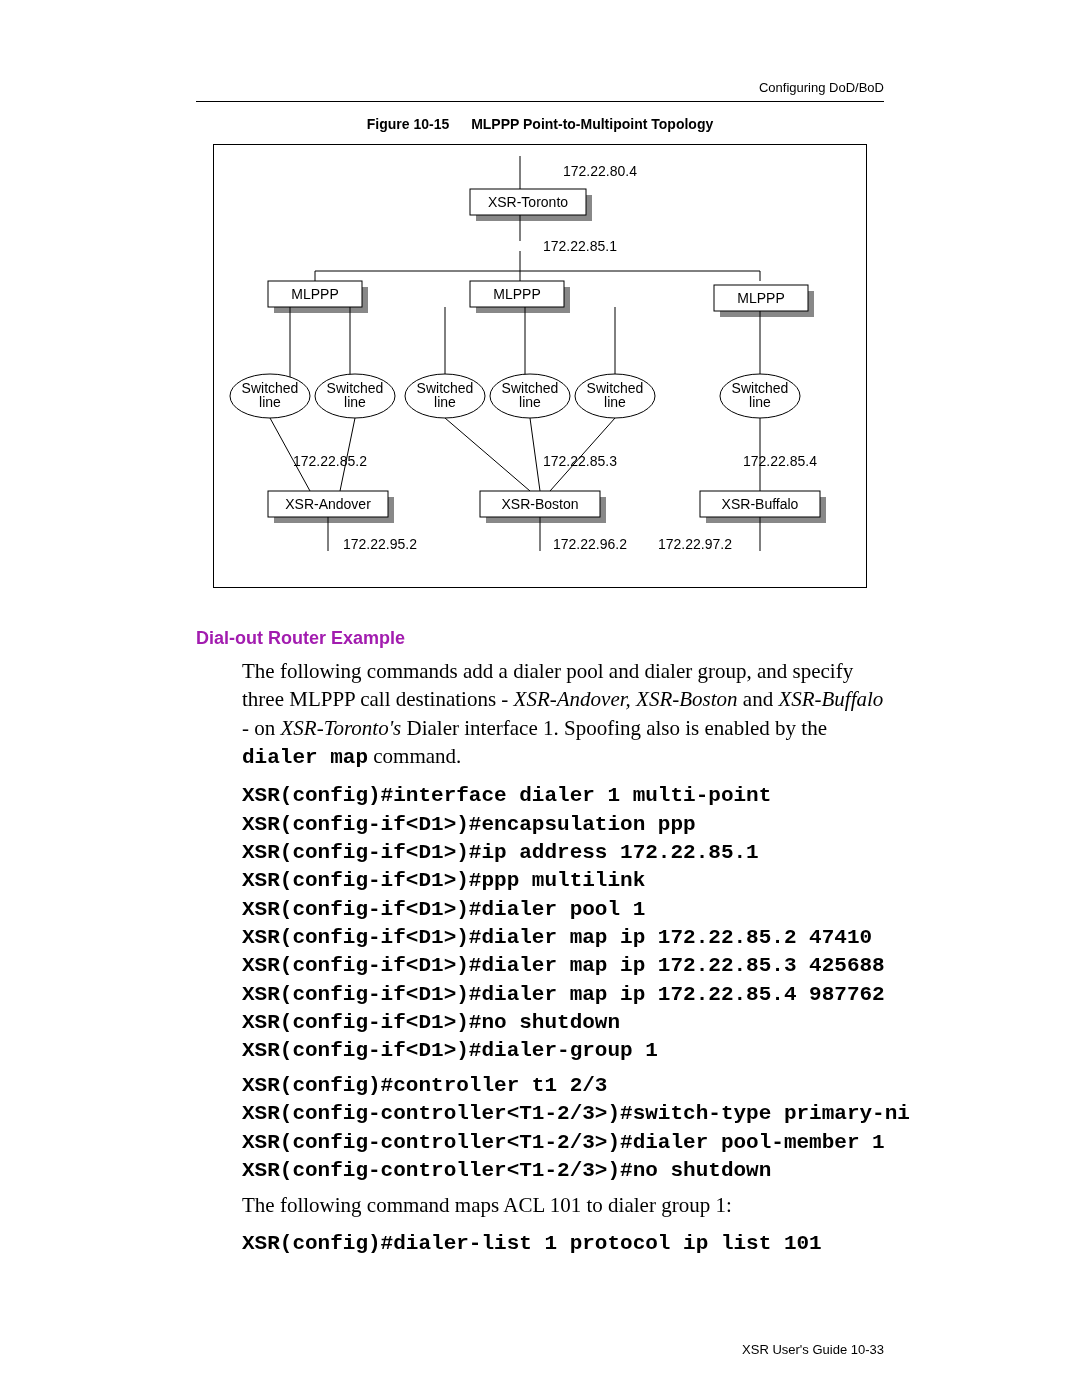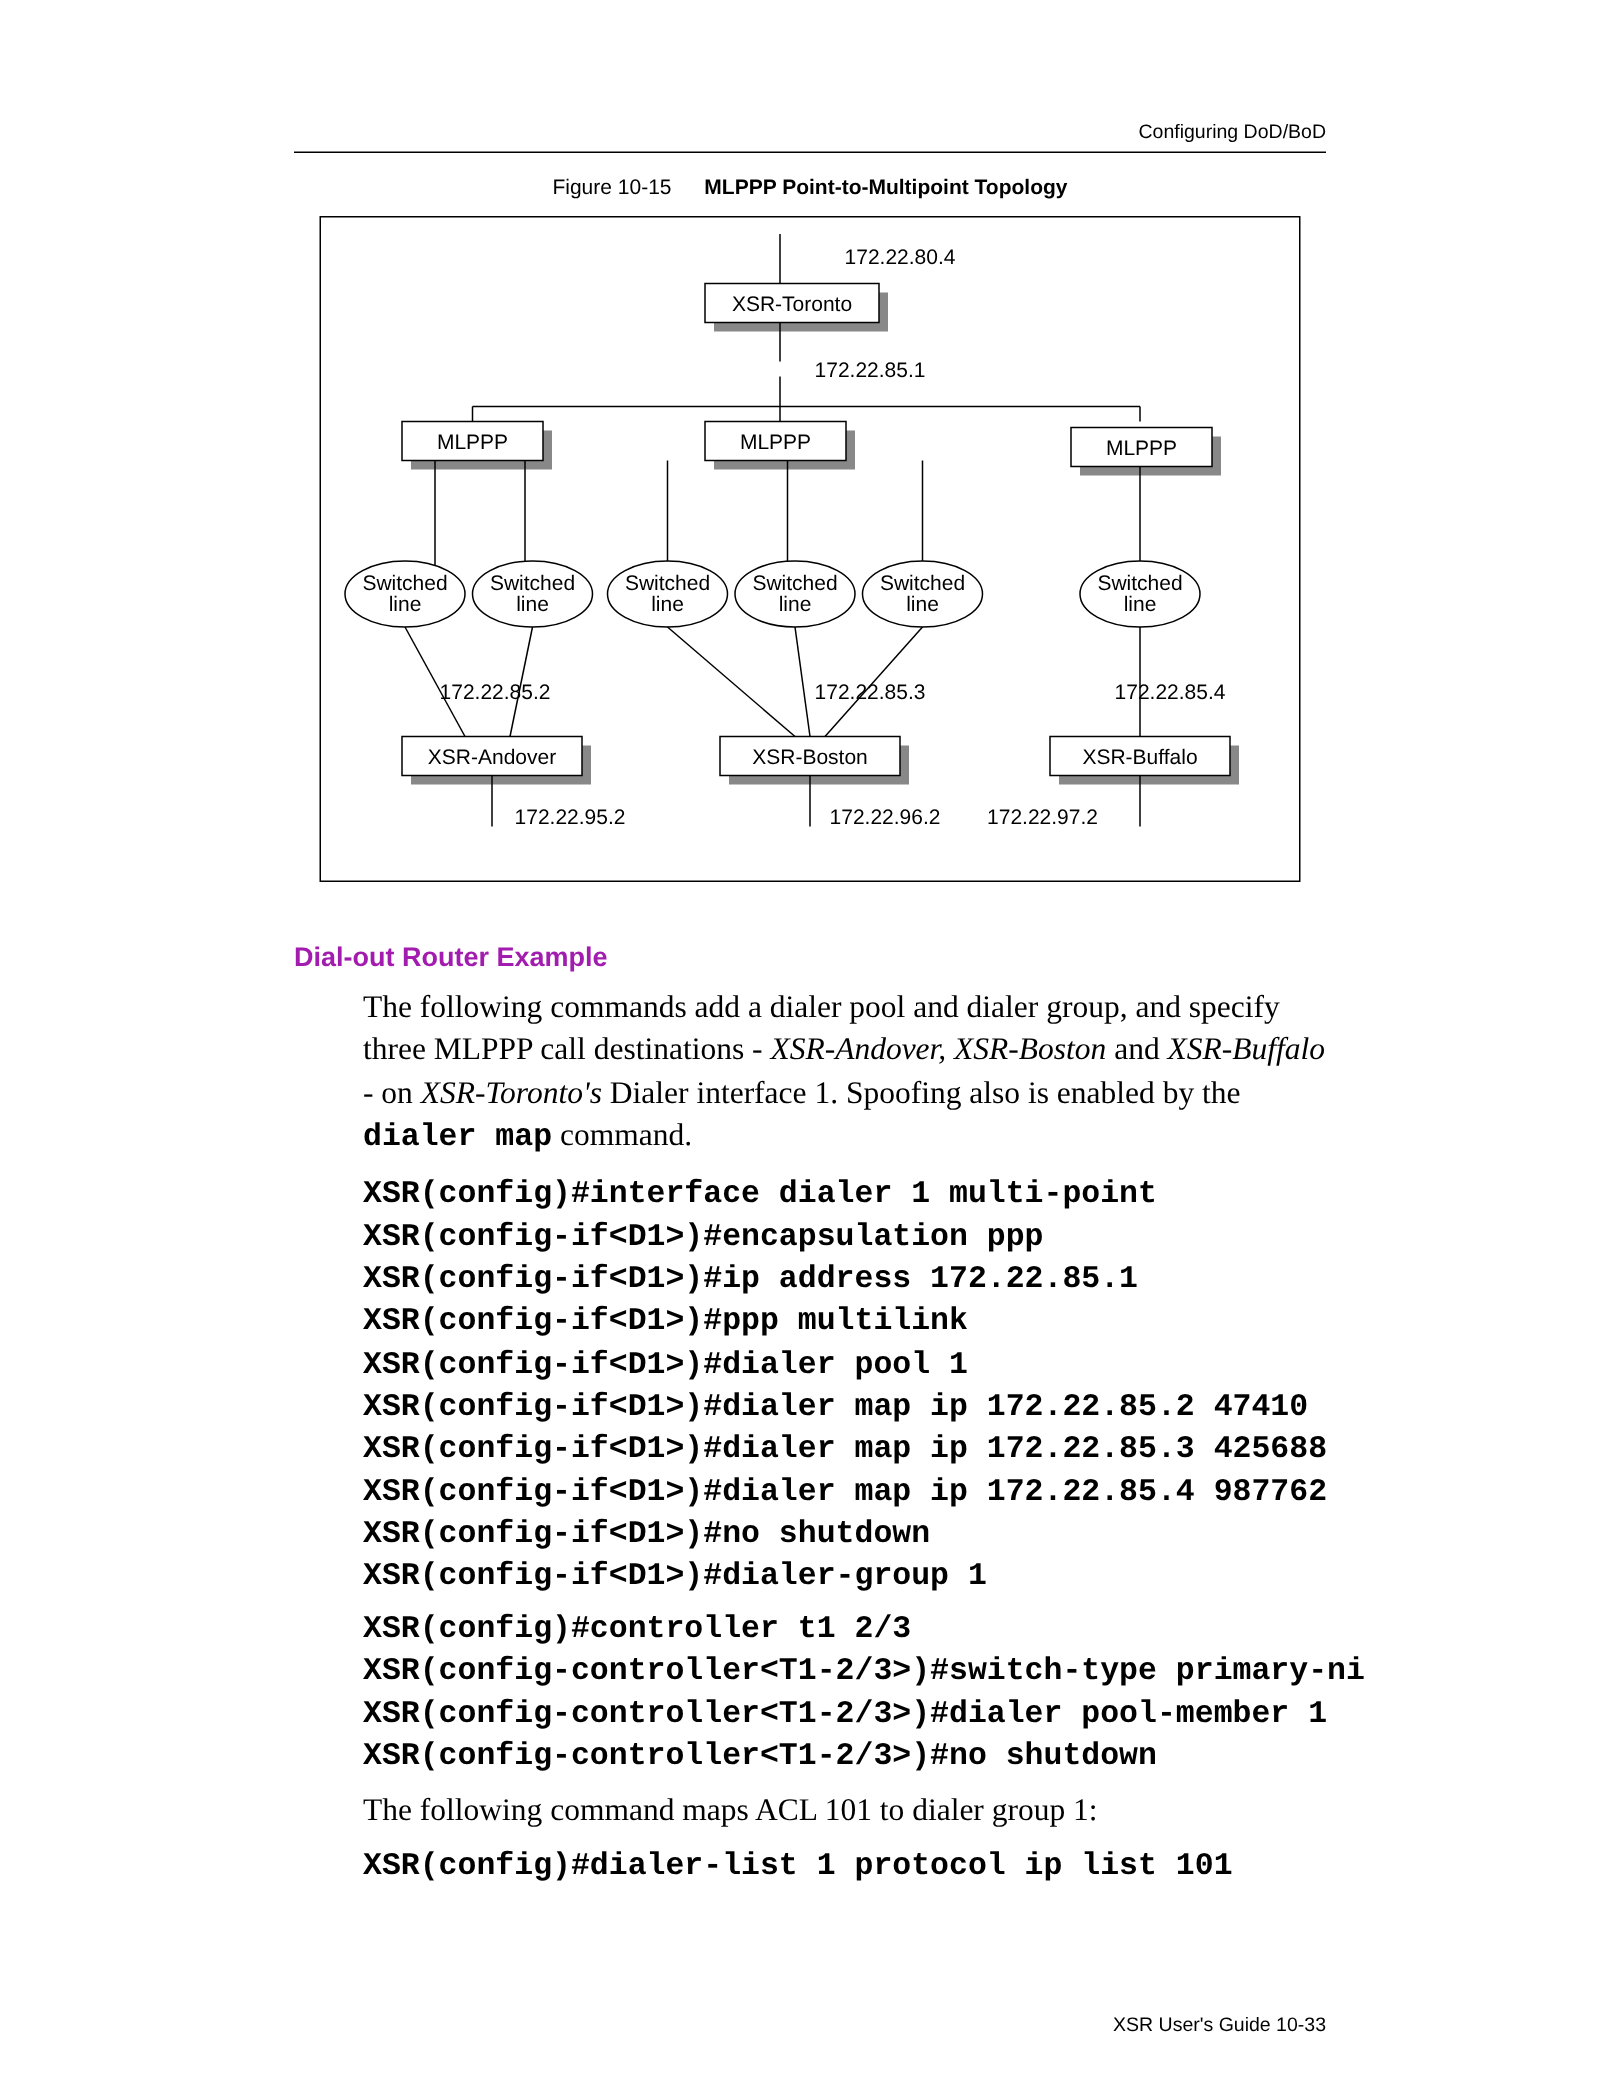--- a/index.html
+++ b/index.html
@@ -28,21 +28,21 @@
     border: none;
     border-top: 1px solid #000;
     margin: 0 0 14px 0;
   }
   .fig-caption {
     text-align: center;
     font-family: Arial, Helvetica, sans-serif;
     font-size: 14px;
     margin-bottom: 12px;
   }
-  .fig-caption .fig-num { font-weight: normal; }
+  .fig-caption .fig-num { font-weight: bold; }
   .fig-caption .fig-title { font-weight: bold; margin-left: 18px; }
   .diagram-wrap {
     display: flex;
     justify-content: center;
     margin-bottom: 40px;
   }
   .diagram-border {
     border: 1px solid #000;
     padding: 6px;
   }

